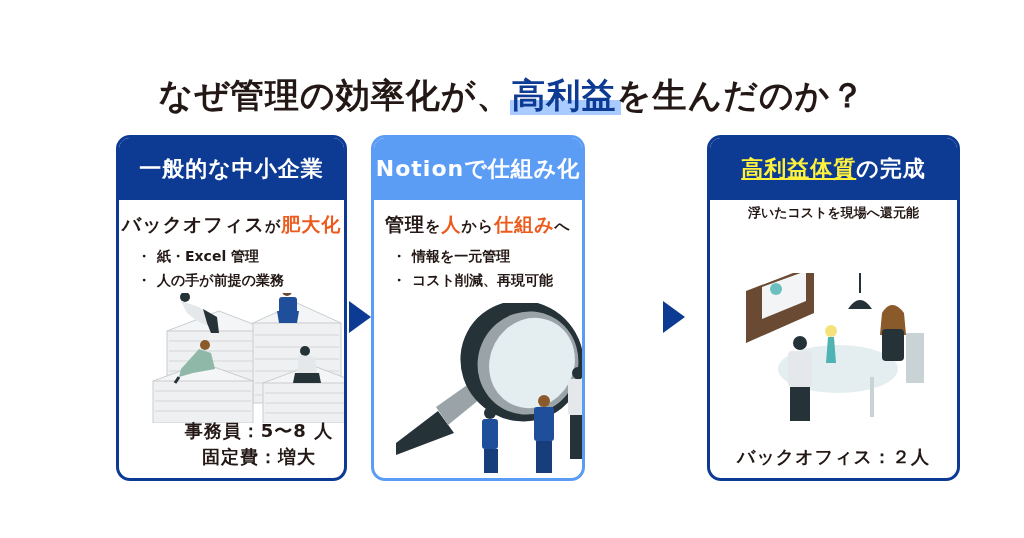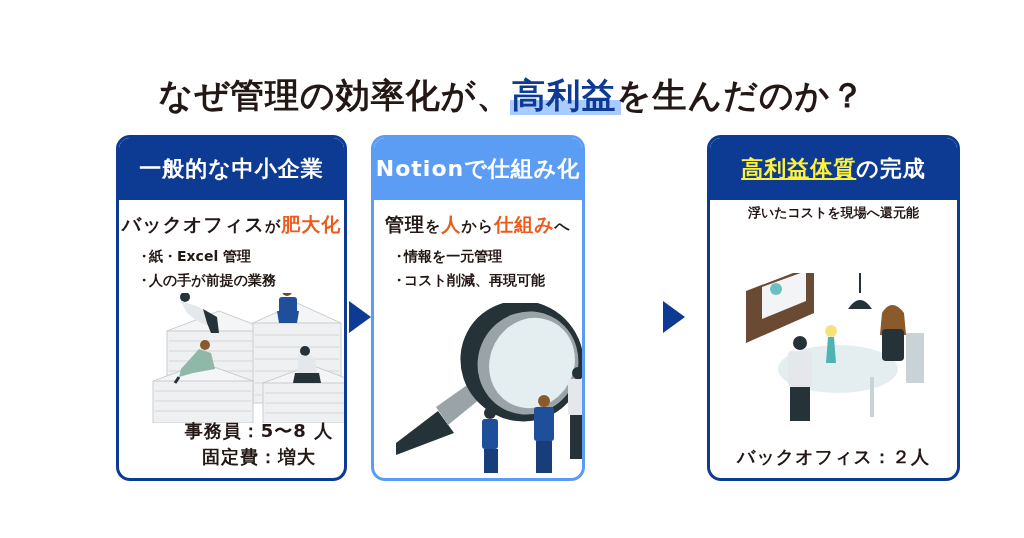--- a/index.html
+++ b/index.html
@@ -18,21 +18,21 @@
   .card.light { border:3px solid #5b9cf5; }
   .card .head { height:62px; display:flex; align-items:center; justify-content:center;
     font-size:22px; font-weight:bold; color:#fff; letter-spacing:1px; }
   .card.dark .head { background:#0d3a93; }
   .card.light .head { background:#5b9cf5; }
   .card .lead { text-align:center; font-size:19px; font-weight:bold; margin-top:12px; letter-spacing:1px; }
   .orange { color:#ec5b1e; }
   .yellow { color:#fff23c;text-decoration:underline; }
   .lead .small { font-size:15px; }
   .bullets { margin:6px 0 0 0; padding:0; list-style:none; }
-  .bullets li { font-size:14px; font-weight:bold; line-height:24px; padding-left:30px; position:relative; }
+  .bullets li { font-size:14px; font-weight:bold; line-height:24px; padding-left:38px; position:relative; }
   .bullets li::before { content:"・"; position:absolute; left:18px; }
   .sub { text-align:center; font-size:13px; font-weight:bold; margin-top:4px; }
   .foot { position:absolute; left:0; right:0; bottom:8px; text-align:center; font-size:18px; font-weight:bold; line-height:26px; letter-spacing:1px; }
   .illus { position:absolute; left:0; right:0; }
 
   .arrow { position:absolute; top:301px; width:0; height:0; border-top:16px solid transparent;
     border-bottom:16px solid transparent; border-left:22px solid #0d3a93; }
 </style>
 </head>
 <body>

